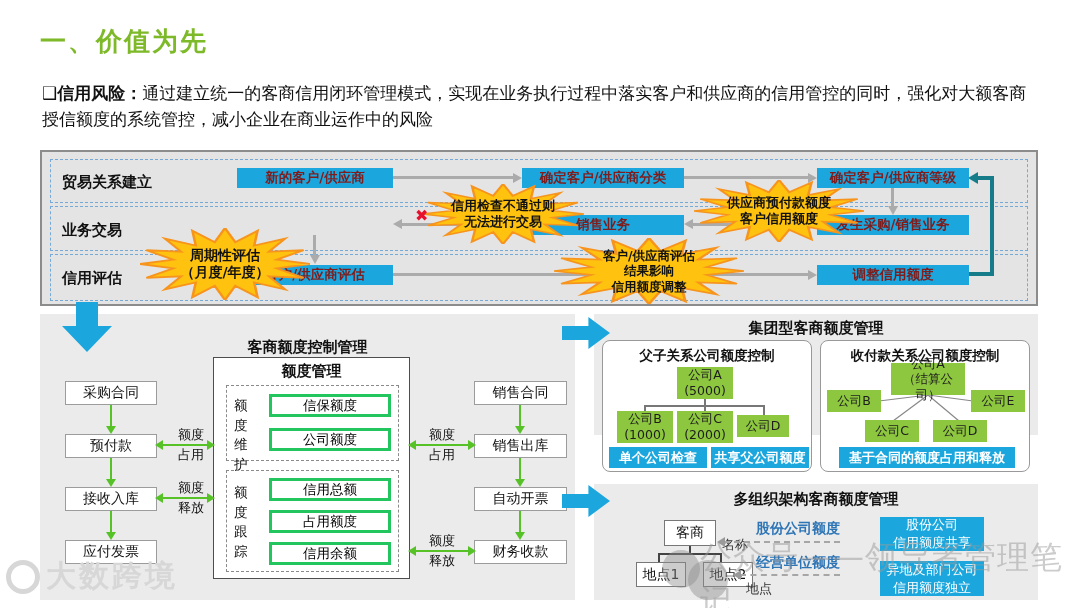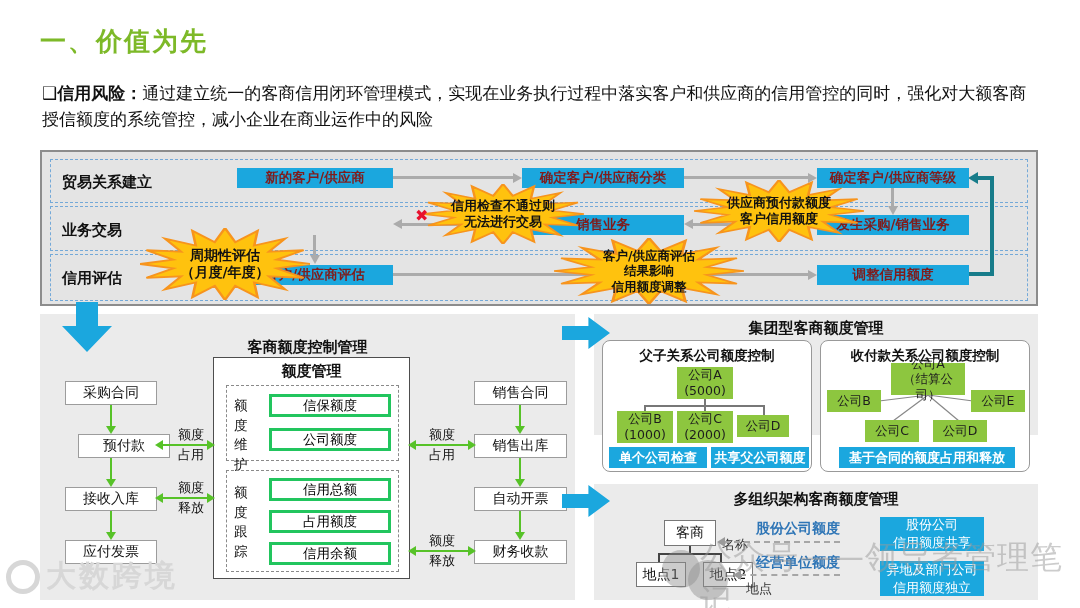--- a/index.html
+++ b/index.html
@@ -139,21 +139,21 @@
 </div>
 
 <div class="abs bdown" style="left:62px;top:302px;width:50px;height:50px;"></div>
 <div class="abs bright" style="left:562px;top:317px;width:48px;height:32px;"></div>
 <div class="abs bright" style="left:562px;top:485px;width:48px;height:32px;"></div>
 
 <div class="abs panel" style="left:40px;top:314px;width:535px;height:286px;">
   <div class="ptitle" style="top:24px;">客商额度控制管理</div>
 
   <div class="wbox cen" style="left:25px;top:67px;width:92px;height:24px;">采购合同</div>
-  <div class="wbox cen" style="left:38px;top:120px;width:92px;height:24px;font-family:Liberation Serif, serif;">预付款</div>
+  <div class="wbox cen" style="left:25px;top:120px;width:92px;height:24px;font-family:Liberation Serif, serif;">预付款</div>
   <div class="wbox cen" style="left:25px;top:173px;width:92px;height:24px;">接收入库</div>
   <div class="wbox cen" style="left:25px;top:226px;width:92px;height:24px;">应付发票</div>
   <div class="gv" style="left:70px;top:91px;height:21px;"></div>
   <div class="tr gtr-d" style="left:66px;top:112px;"></div>
   <div class="gv" style="left:70px;top:144px;height:21px;"></div>
   <div class="tr gtr-d" style="left:66px;top:165px;"></div>
   <div class="gv" style="left:70px;top:197px;height:21px;"></div>
   <div class="tr gtr-d" style="left:66px;top:218px;"></div>
 
   <div class="wbox cen" style="left:434px;top:67px;width:93px;height:24px;">销售合同</div>

